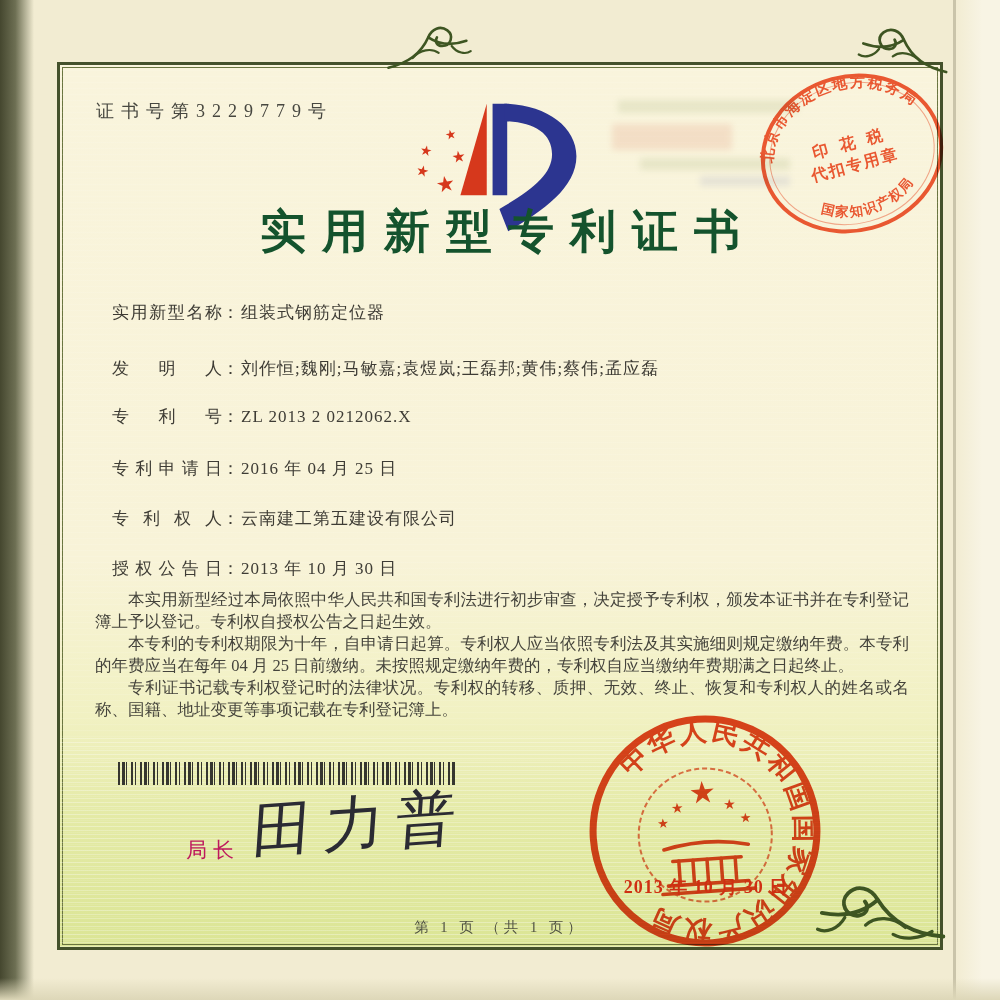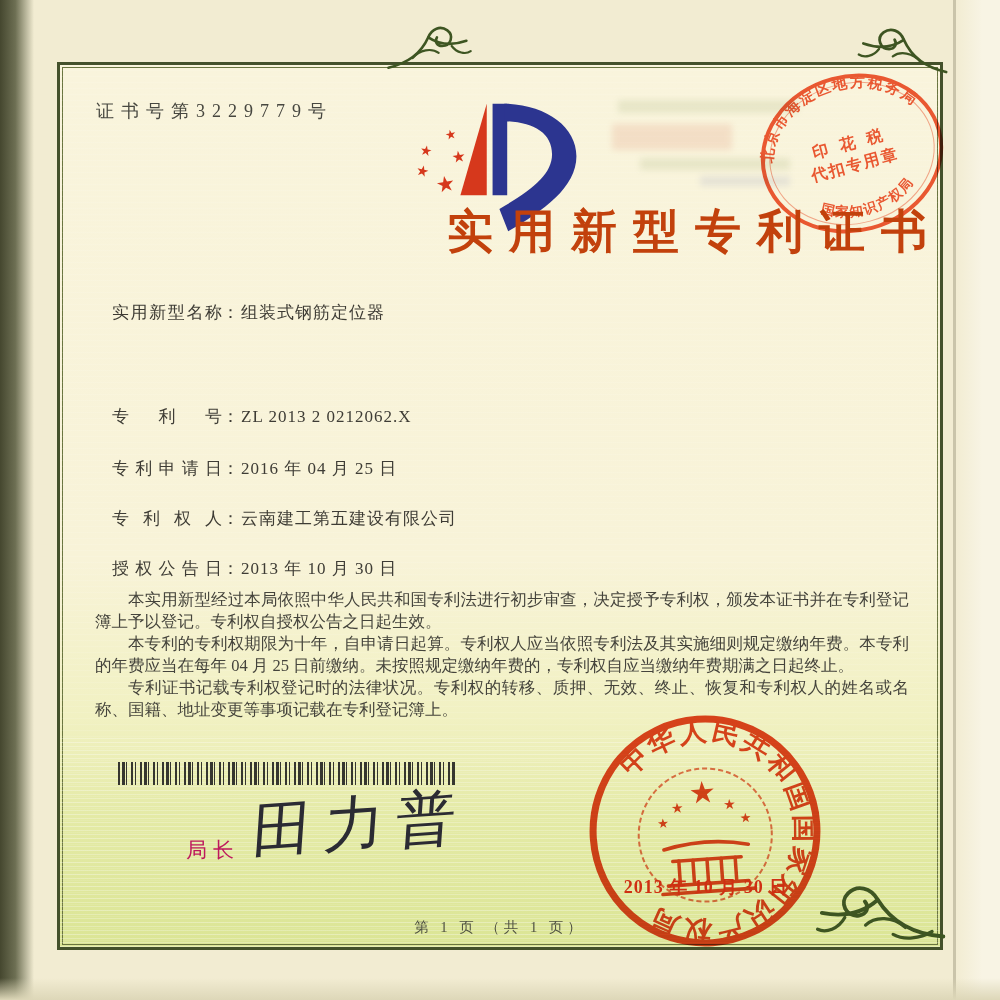--- a/index.html
+++ b/index.html
@@ -25,22 +25,22 @@
   .top-lines{position:absolute;left:0;right:0;top:0;height:100%;opacity:.18;pointer-events:none;
     background:repeating-linear-gradient(0deg,rgba(255,255,255,.5) 0 1px,rgba(0,0,0,0) 1px 6px);}
 
   
   .ghost{position:absolute;filter:blur(3px);opacity:.18;background:#9aa86d;border-radius:2px;}
   .ghost.red{background:#d66a4e;opacity:.15;}
   .ghost.blue{background:#6a74b0;opacity:.13;}
 
   .cert-no{position:absolute;left:96px;top:99px;font-size:18px;letter-spacing:7px;color:#474740;}
 
-  .title{position:absolute;left:57px;width:886px;top:201px;text-align:right;
-    font-size:46px;font-weight:700;letter-spacing:16px;text-indent:16px;color:#c2410c;}
+  .title{position:absolute;left:57px;width:886px;top:201px;text-align:center;
+    font-size:46px;font-weight:700;letter-spacing:16px;text-indent:16px;color:#14532d;}
 
   .field-row{position:absolute;left:112px;font-size:17px;color:#3e3c35;white-space:nowrap;}
   .flabel{display:inline-block;width:110px;text-align:justify;text-align-last:justify;
     -moz-text-align-last:justify;text-justify:inter-character;vertical-align:top;}
   .sep{margin:0 2px 0 0;}
   .fvalue{letter-spacing:1px;}
 
   .paras{position:absolute;left:95px;top:589px;width:814px;font-size:16.5px;line-height:22px;
     color:#45443c;text-align:justify;}
   .paras p{margin:0;text-indent:2em;}
@@ -150,20 +150,23 @@
       <textPath href="#tax-bottom" startOffset="30">国家知识产权局</textPath>
     </text>
     <text x="100" y="80" text-anchor="middle" font-size="16" font-weight="bold" fill="#ee4e28" letter-spacing="4">印 花 税</text>
     <text x="100" y="102" text-anchor="middle" font-size="16" font-weight="bold" fill="#ee4e28" letter-spacing="2">代扣专用章</text>
   </svg>
 
   <div class="title">实用新型专利证书</div>
 
   <div class="field-row" style="top:301px;">
     <span class="flabel">实用新型名称</span><span class="sep">：</span><span class="fvalue">组装式钢筋定位器</span>
+  </div>
+  <div class="field-row" style="top:357px;">
+    <span class="flabel">发明人</span><span class="sep">：</span><span class="fvalue">刘作恒;魏刚;马敏嘉;袁煜岚;王磊邦;黄伟;蔡伟;孟应磊</span>
   </div>
   <div class="field-row" style="top:405px;">
     <span class="flabel">专利号</span><span class="sep">：</span><span class="fvalue">ZL 2013 2 0212062.X</span>
   </div>
   <div class="field-row" style="top:457px;">
     <span class="flabel">专利申请日</span><span class="sep">：</span><span class="fvalue">2016 年 04 月 25 日</span>
   </div>
   <div class="field-row" style="top:507px;">
     <span class="flabel">专利权人</span><span class="sep">：</span><span class="fvalue">云南建工第五建设有限公司</span>
   </div>

